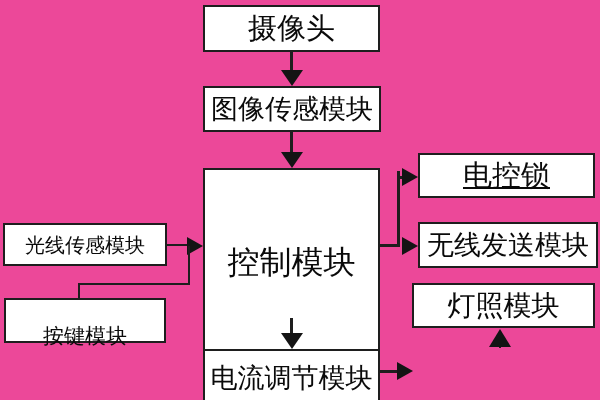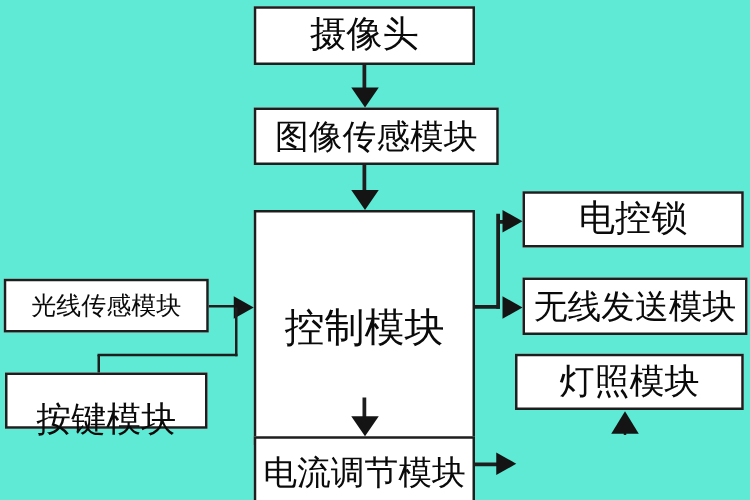--- a/index.html
+++ b/index.html
@@ -1,42 +1,42 @@
 <!DOCTYPE html>
 <html><head>
 <meta charset="utf-8">
 <style>
   html,body { margin:0; padding:0; background:#ffffff; }
   .stage {
-    position:relative; width:600px; height:400px; background:#5eead4;
+    position:relative; width:600px; height:400px; background:#ec4899;
     font-family:"Liberation Serif","DejaVu Serif",serif; overflow:hidden;text-align:center;
   }
   .node {
     position:absolute; background:#ffffff; border:2px solid #1e1e1e;
     box-sizing:border-box; display:flex; align-items:center; justify-content:center;
   }
   .node-label { color:#0a0a0a; font-size:27px; white-space:nowrap; line-height:1; }
   .line { position:absolute; background:#1e1e1e; }
   .ah { position:absolute; width:0; height:0; }
   .ah-right { border-top:9px solid transparent; border-bottom:9px solid transparent; border-left:16px solid #141414; }
   .ah-down  { border-left:11px solid transparent; border-right:11px solid transparent; border-top:16px solid #141414; }
   .ah-up    { border-left:11px solid transparent; border-right:11px solid transparent; border-bottom:18px solid #141414; }
 
   
   #n-camera   { left:203px; top:5px;   width:177px; height:47px; }
   #n-camera .node-label { font-size:29px; }
-  #n-image    { left:203px; top:86px;  width:196px; height:46px; }
+  #n-image    { left:203px; top:86px;  width:178px; height:46px; }
   #n-control  { left:203px; top:168px; width:177px; height:188px; }
   #n-control .node-label { font-size:32px; }
   #n-light    { left:3px;   top:223px; width:164px; height:43px; }
   #n-light .node-label { font-size:20px; }
   #n-button   { left:4px;   top:298px; width:162px; height:45px; }
-  #n-button .node-label { font-size:28px;margin-top:32px; }
+  #n-button .node-label { font-size:21px;margin-top:32px; }
   #n-lock     { left:418px; top:153px; width:177px; height:45px; }
-  #n-lock .node-label { font-size:29px; }
+  #n-lock .node-label { font-size:29px;text-decoration:underline; }
   #n-wireless { left:418px; top:222px; width:180px; height:46px; }
   #n-lighting { left:412px; top:283px; width:183px; height:45px; }
   #n-lighting .node-label { font-size:28px; }
   #n-current  { left:203px; top:349px; width:177px; height:59px; }
   #n-power    { left:412px; top:348px; width:178px; height:46px; }
   #n-power .node-label { font-size:28px; }
 </style>
 </head>
 <body>
 

